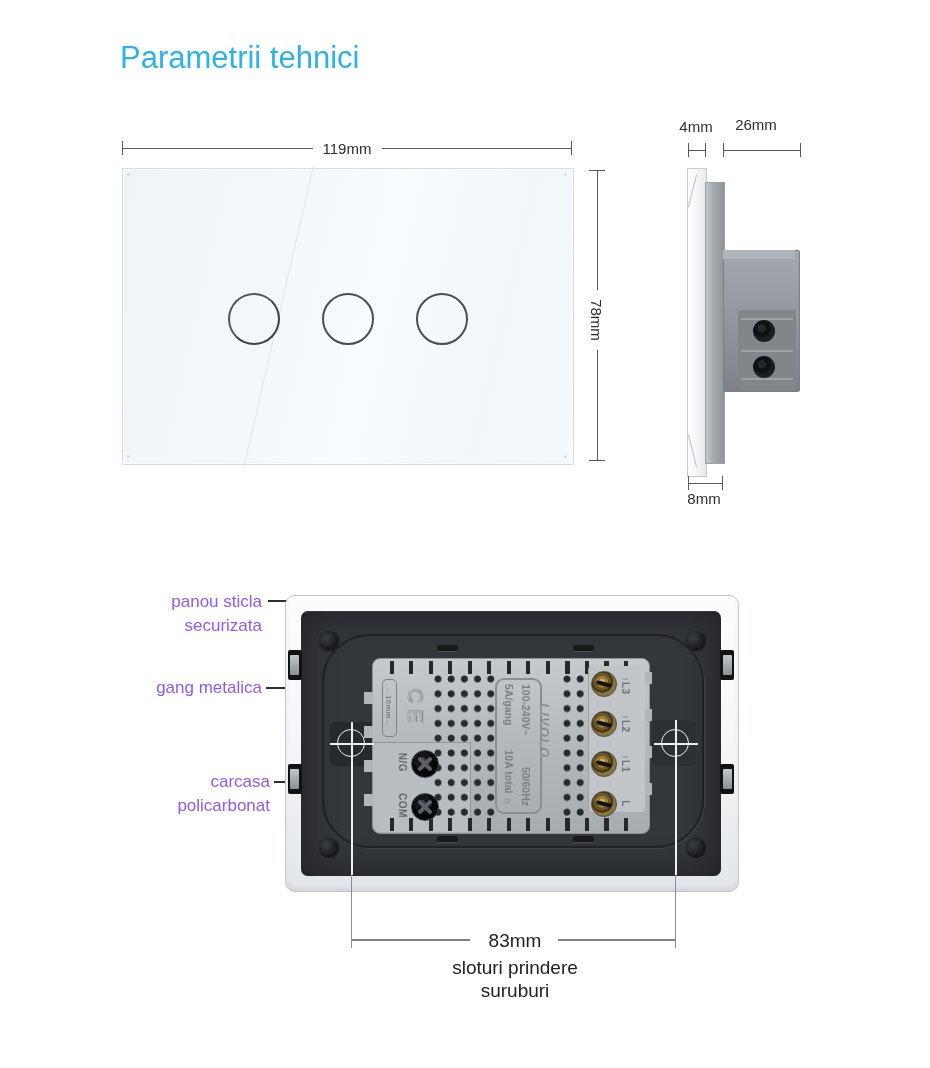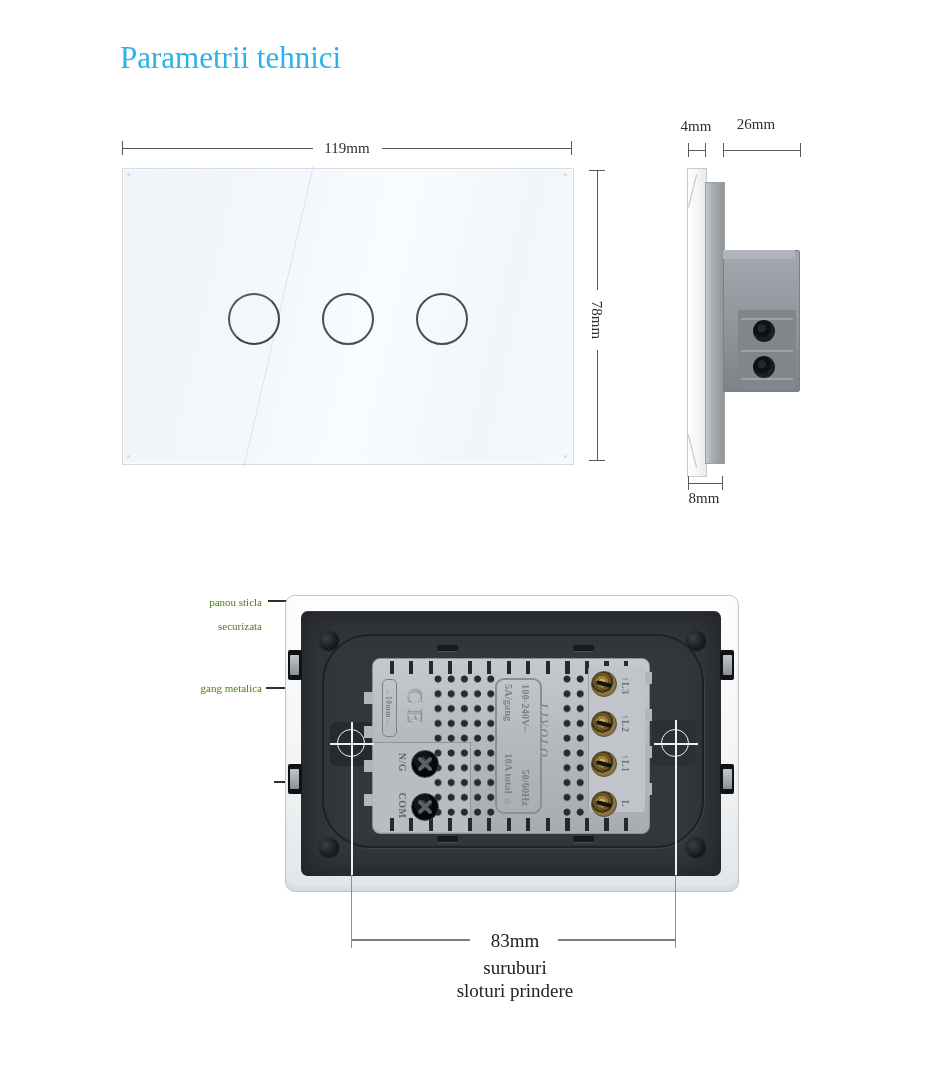--- a/index.html
+++ b/index.html
@@ -1,23 +1,23 @@
 <!DOCTYPE html>
 <html><head>
 <meta charset="utf-8">
 <style>
   html,body{margin:0;padding:0;background:#fff;font-family:"Liberation Sans",sans-serif;}
-  #canvas{position:relative;width:857px;height:1068px;background:#fff;overflow:hidden;font-family:Liberation Serif, serif;}
+  #canvas{position:relative;width:857px;height:1068px;background:#fff;overflow:hidden;}
   .abs{position:absolute;}
   .rot{transform:rotate(90deg);display:flex;align-items:center;justify-content:center;text-align:center;}
   .dimtxt{font-size:15px;color:#2e2e2e;text-align:center;}
   .dline{background:#5a5a5a;}
   .tickv{width:1px;height:14px;background:#5a5a5a;}
   .tickh{height:1px;width:16px;background:#5a5a5a;}
-  .annot{font-size:11px;color:#4d7c0f;line-height:24px;}
+  .annot{font-size:17px;color:#8b5cf6;line-height:24px;}
   .leader-dark{height:1.5px;background:#2e2f31;}
   .leader-white{height:1.5px;background:#f1f3f4;}
   .wdot{width:7px;height:7px;border-radius:50%;background:#f6f8f9;box-shadow:0 0 2px rgba(0,0,0,.35);}
   .kdot{width:6px;height:6px;border-radius:50%;background:#202225;}
   .touch-circle{width:48px;height:48px;border-radius:50%;border:2px solid #4a4e53;background:transparent;}
   .corner-dot{width:3px;height:3px;border-radius:50%;background:#d3d9de;}
   .screw-corner{width:20px;height:20px;border-radius:50%;background:radial-gradient(circle at 35% 35%,#3c3f44,#17191c 62%);border:1px solid #2a2d31;}
   .screw-brass{width:24px;height:24px;border-radius:50%;border:1px solid #4f4a3a;background:radial-gradient(circle at 42% 40%,#cfb266 0 3px,#9c7f3a 3px 6px,#6b5526 6px 9px,#453613 9px 11px,#8a7540 11px 13px);}
   .screw-brass .slot{position:absolute;left:4px;right:4px;top:10px;height:4px;background:#151310;border-radius:2px;transform:rotate(14deg);}
   .screw-black{width:26px;height:26px;border-radius:50%;border:1px solid #3f4348;background:radial-gradient(circle at 42% 36%,#3a3d40 0 3px,#131517 3px 9px,#060707 9px 13px);}
@@ -92,20 +92,24 @@
   <div class="abs tickv" style="left:688px;top:476px;"></div>
   <div class="abs tickv" style="left:722px;top:476px;"></div>
   <div class="abs dline" style="left:688px;top:483px;width:35px;height:1px;"></div>
   <div class="abs dimtxt" style="left:680px;top:490px;width:48px;">8mm</div>
 
   <div class="abs annot" style="left:100px;top:590px;width:162px;text-align:right;">
     <span style="display:block;">panou sticla</span>
     <span style="display:block;">securizata</span>
   </div>
   <div class="abs annot" style="left:100px;top:676px;width:162px;text-align:right;">gang metalica</div>
+  <div class="abs annot" style="left:108px;top:770px;width:162px;text-align:right;">
+    <span style="display:block;">carcasa</span>
+    <span style="display:block;">policarbonat</span>
+  </div>
 
   <div class="abs leader-dark" style="left:268px;top:600px;width:42px;"></div>
   <div class="abs kdot" style="left:308px;top:598px;"></div>
   <div class="abs leader-dark" style="left:266px;top:687px;width:35px;"></div>
   <div class="abs leader-white" style="left:301px;top:687px;width:52px;"></div>
   <div class="abs wdot" style="left:351px;top:684px;"></div>
   <div class="abs leader-dark" style="left:274px;top:781px;width:27px;"></div>
   <div class="abs leader-white" style="left:301px;top:781px;width:113px;"></div>
   <div class="abs wdot" style="left:411px;top:778px;"></div>
 
@@ -228,17 +232,17 @@
   <div class="abs whline" style="left:654px;top:743px;width:44px;height:1.5px;"></div>
   <div class="abs whline" style="left:675px;top:720px;width:1.5px;height:155px;"></div>
   <div class="abs crosshair" style="left:661px;top:729px;"></div>
   <div class="abs grayline" style="left:351px;top:875px;width:1px;height:73px;"></div>
   <div class="abs grayline" style="left:675px;top:875px;width:1px;height:73px;"></div>
 
   <div class="abs" style="left:352px;top:939px;width:118px;height:1.5px;background:#7d8184;"></div>
   <div class="abs" style="left:558px;top:939px;width:118px;height:1.5px;background:#7d8184;"></div>
   <div class="abs" style="left:435px;top:930px;width:160px;text-align:center;font-size:19px;color:#222;">83mm</div>
   <div class="abs" style="left:395px;top:956px;width:240px;text-align:center;font-size:19px;color:#222;line-height:23px;">
+    <span style="display:block;">sloturi prindere</span>
     <span style="display:block;">suruburi</span>
-    <span style="display:block;">sloturi prindere</span>
   </div>
 
 </div>
 
 </body></html>

